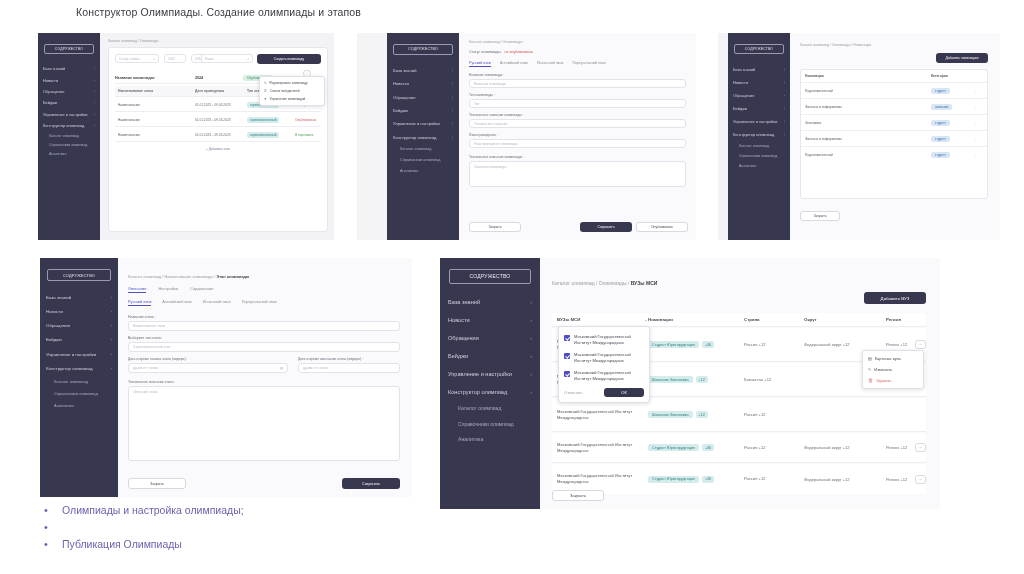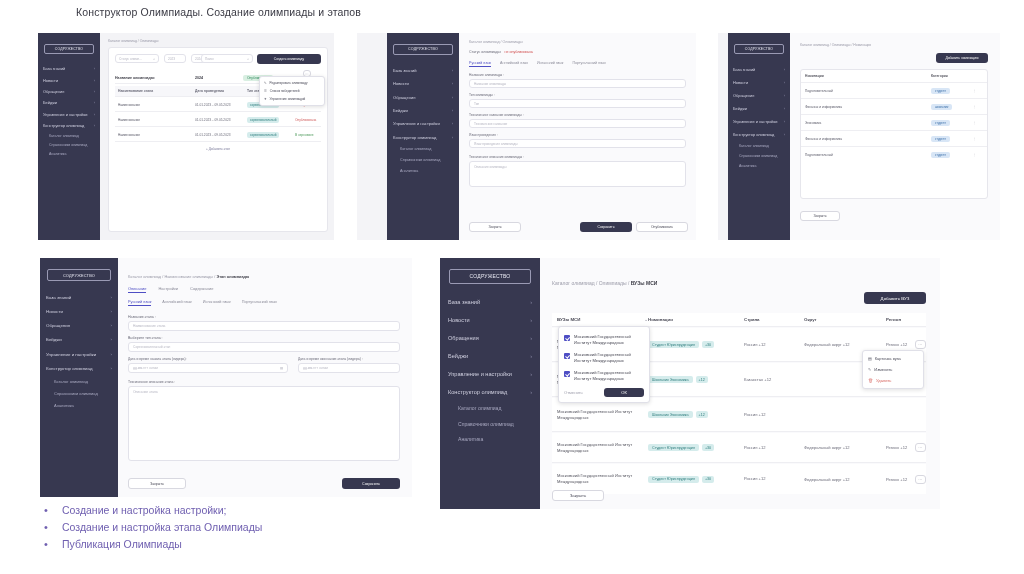--- a/index.html
+++ b/index.html
@@ -705,23 +705,22 @@
       </div>
 
       <div class="btn-light" style="position:absolute;left:12px;bottom:8px;width:52px;height:11px;font-size:4.3px;">Закрыть</div>
     </div>
   </div>
 </div>
 
 <div class="bullets">
   <div class="bullet-row">
     <span class="bullet-dot">•</span>
-    <span class="bullet-text">Создание  и настройка настройки;</span>
+    <span class="bullet-text">Олимпиады  и настройка олимпиады;</span>
   </div>
   <div class="bullet-row">
     <span class="bullet-dot">•</span>
-    <span class="bullet-text">Создание и настройка этапа Олимпиады</span>
   </div>
   <div class="bullet-row">
     <span class="bullet-dot">•</span>
     <span class="bullet-text">Публикация Олимпиады</span>
   </div>
 </div>
 
 </body></html>

